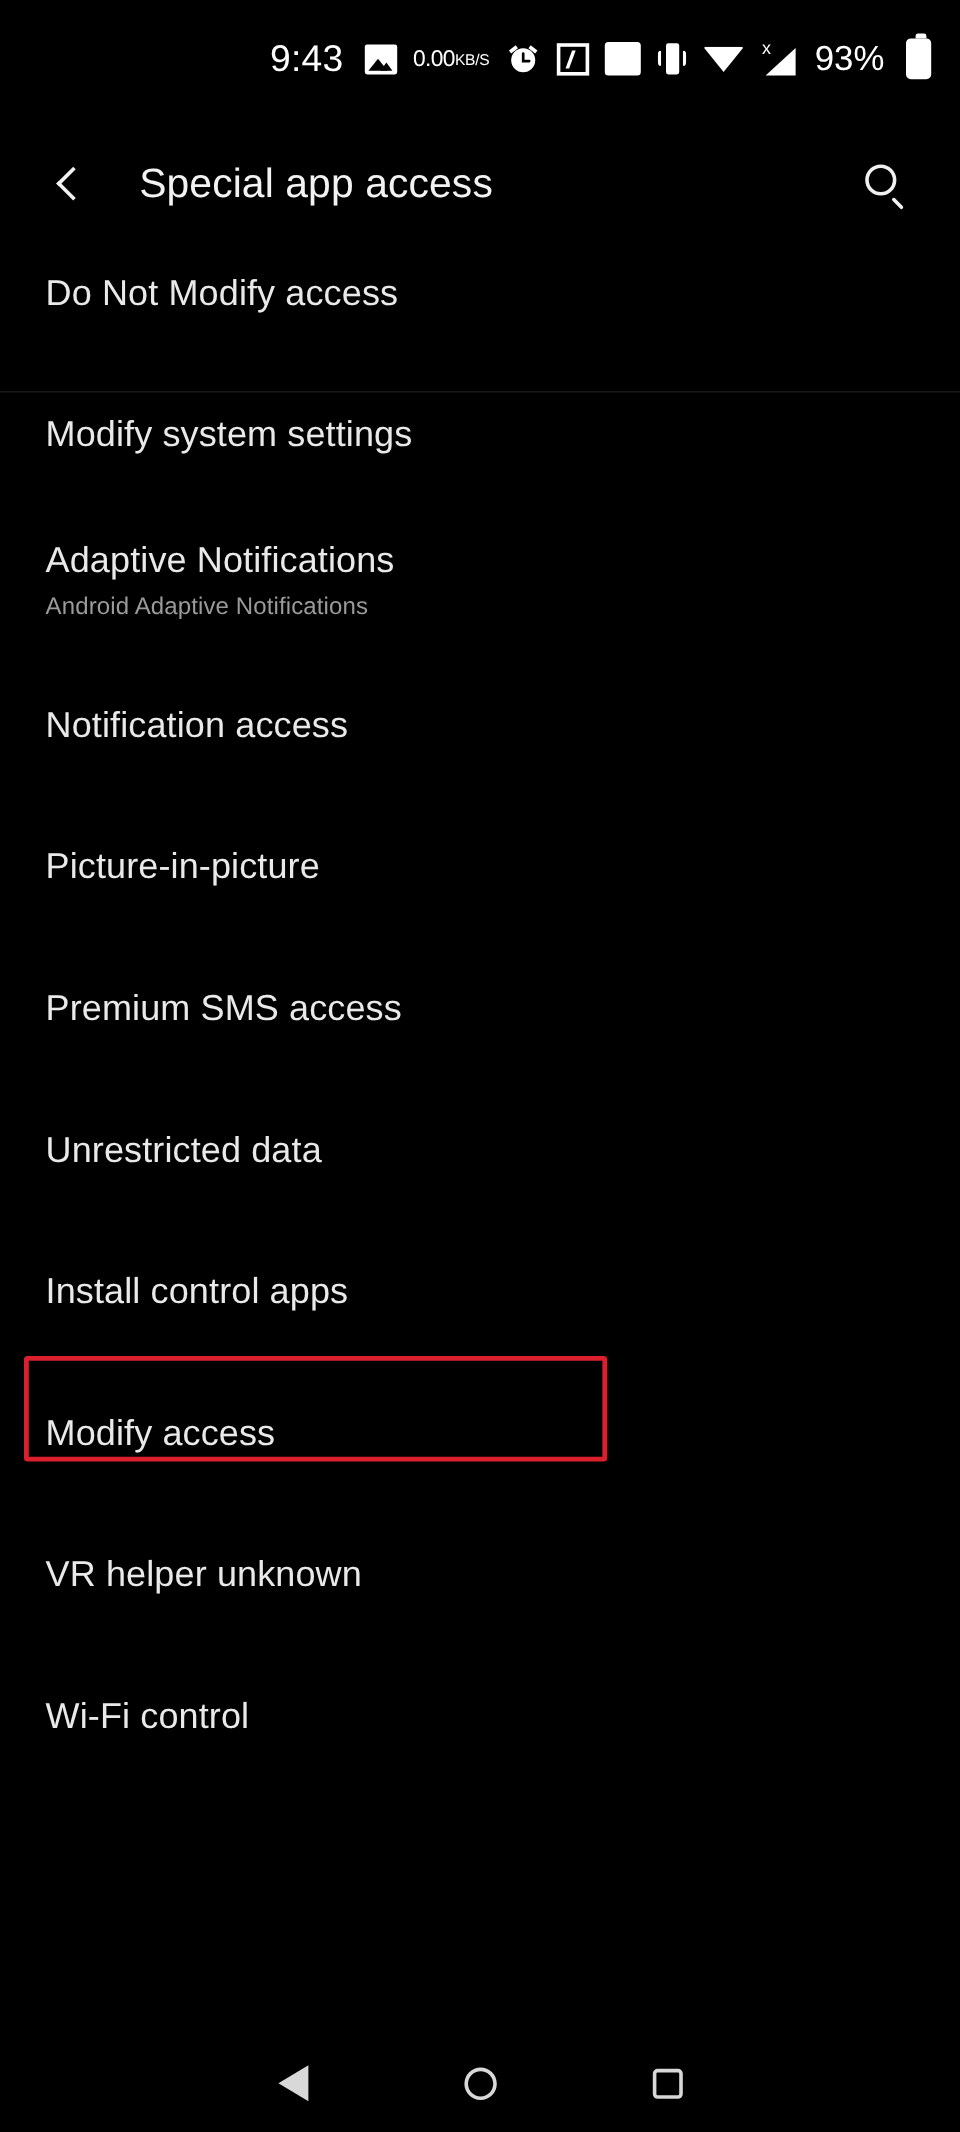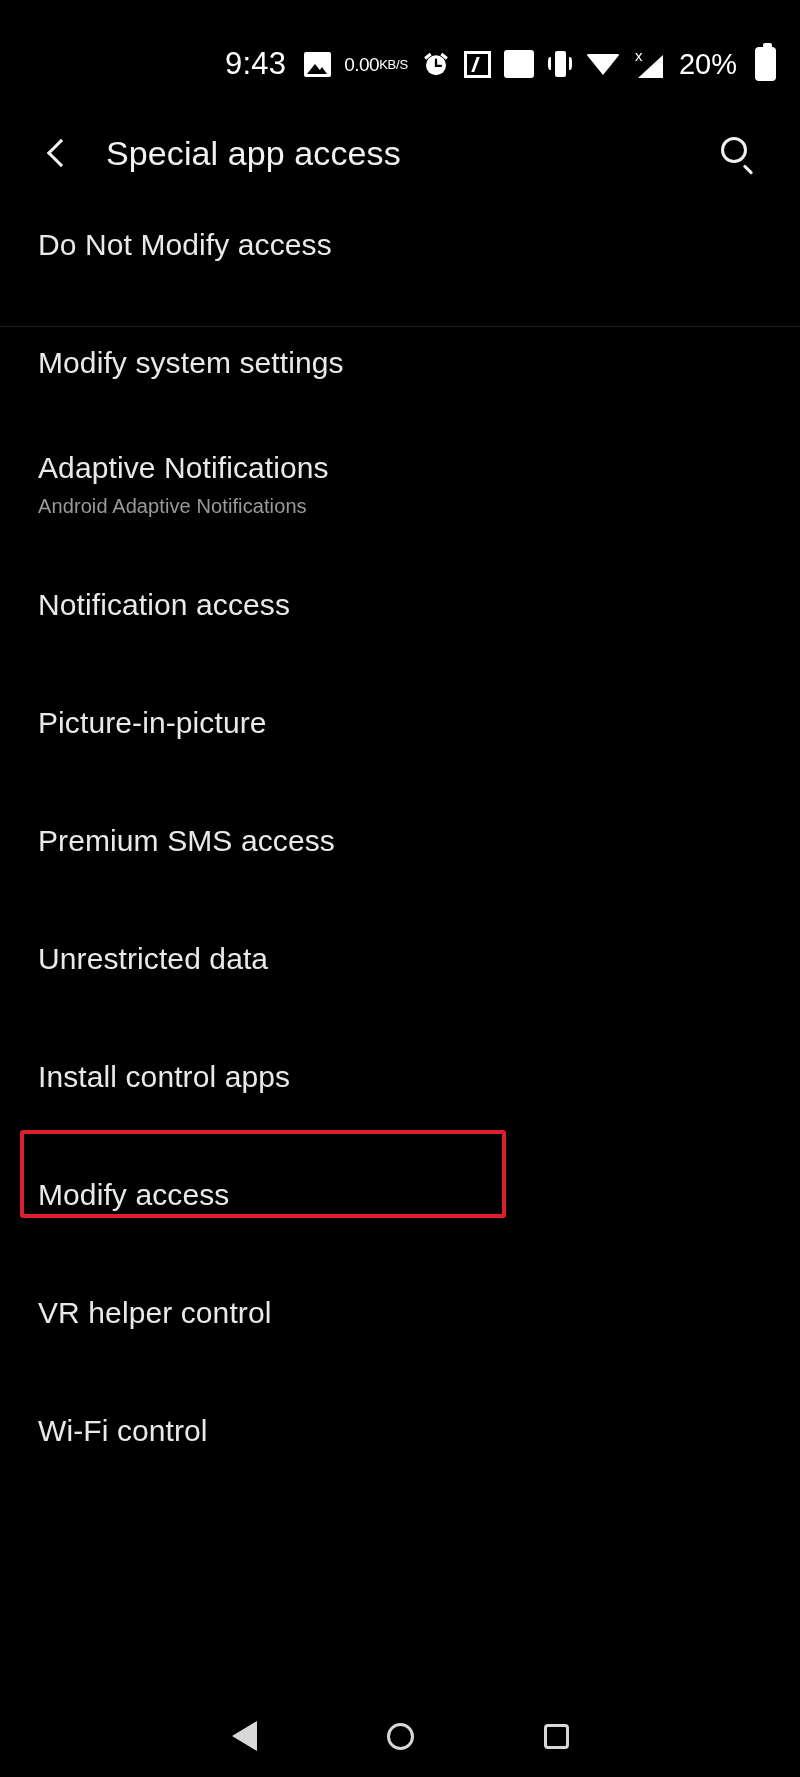--- a/index.html
+++ b/index.html
@@ -11,21 +11,21 @@
   }
   #screen {
     position:relative;
     width:800px; height:1777px;
     background:#000;
     color:#e8e8e8;
   }
 
   
   .statusbar {
-    position:absolute; top:15px; left:0;
+    position:absolute; top:0; left:0;
     width:800px; height:98px;
     display:flex; align-items:center; justify-content:flex-end;
     padding-right:24px;
     gap:13px;
   }
   .sb-time {
     font-size:31px; font-weight:400; color:#fff;
     letter-spacing:0.2px; margin-right:5px;
   }
   .sb-ico { display:flex; align-items:center; justify-content:center; }
@@ -107,21 +107,21 @@
     display:flex; align-items:center; justify-content:center;
   }
   .chev {
     width:20px; height:20px;
     border-left:3px solid #f1f1f1; border-bottom:3px solid #f1f1f1;
     transform:rotate(45deg);
     margin-left:6px;
   }
   .appbar-title {
     font-size:34px; color:#f2f2f2; font-weight:400;
-    margin-left:8px; letter-spacing:0.1px;
+    margin-left:18px; letter-spacing:0.1px;
   }
   .search-btn {
     position:absolute; right:30px; top:50%; transform:translateY(-50%);
     width:66px; height:66px;
     display:flex; align-items:center; justify-content:center;
   }
   .mag {
     position:relative; width:32px; height:32px;
   }
   .mag .ring {
@@ -233,21 +233,21 @@
 
     <span class="sb-ico">
       <span class="ico-wifi"></span>
     </span>
 
     <span class="sb-ico ico-cell">
       <span class="tri"></span>
       <span class="x">x</span>
     </span>
 
-    <span class="sb-batt-pct">20%</span>
+    <span class="sb-batt-pct">93%</span>
     <span class="ico-battery"></span>
   </div>
 
   <div class="appbar">
     <div class="back-btn">
       <span class="chev"></span>
     </div>
     <div class="appbar-title">Special app access</div>
     <div class="search-btn">
       <span class="mag">
@@ -292,21 +292,21 @@
 
       <div class="row highlight">
         <span class="row-title">Install control apps</span>
       </div>
 
       <div class="row">
         <span class="row-title">Modify access</span>
       </div>
 
       <div class="row">
-        <span class="row-title">VR helper control</span>
+        <span class="row-title">VR helper unknown</span>
       </div>
 
       <div class="row">
         <span class="row-title">Wi-Fi control</span>
       </div>
 
     </div>
   </div>
 
   <div class="hl-box"></div>

